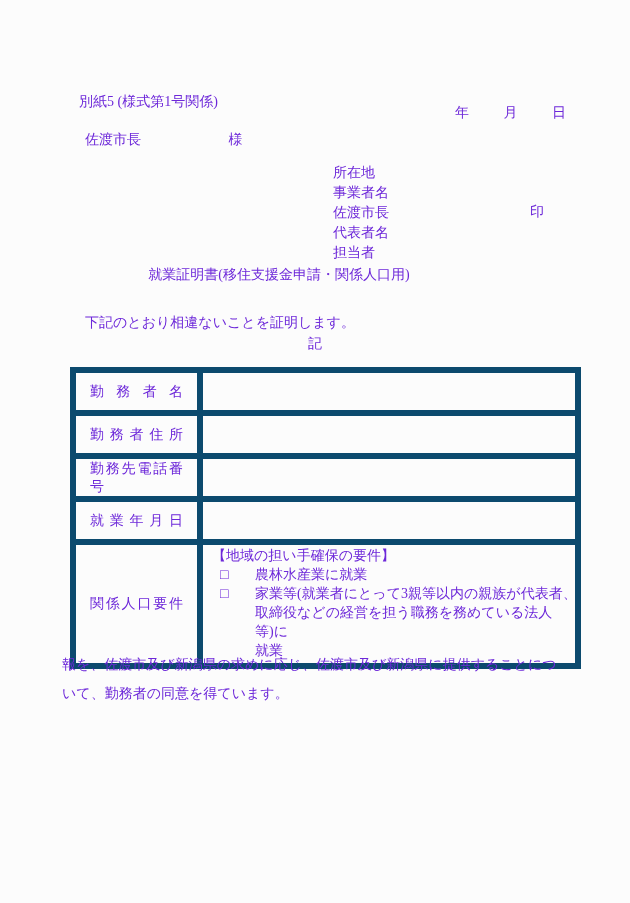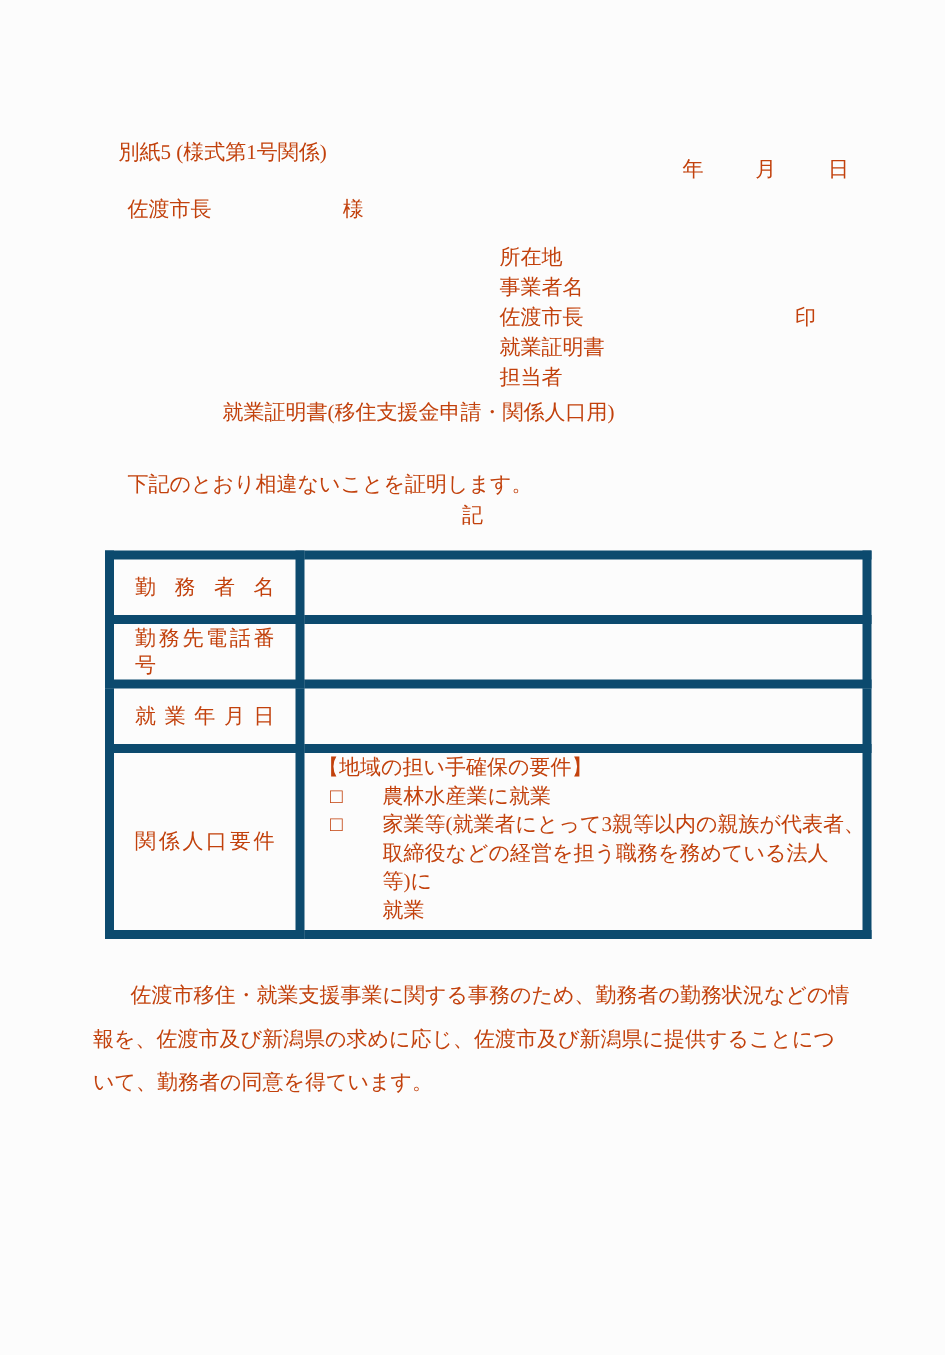--- a/index.html
+++ b/index.html
@@ -2,21 +2,21 @@
 <html><head>
 <meta charset="utf-8">
 <style>
   html, body { margin:0; padding:0; background:#fcfcfc; }
   .page {
     position:relative;
     width:630px; height:903px;
     background:#fcfcfc;
     font-family:"Liberation Serif","DejaVu Serif",serif;
     font-size:14px;
-    color:#c2410c;
+    color:#6d28d9;
     overflow:hidden;
   }
   .att { position:absolute; left:79px; top:93px; }
   .date-line { position:absolute; left:455px; top:104px; white-space:nowrap; }
   .date-line span { display:inline-block; }
   .date-line span + span { margin-left:31px; }
   .addressee { position:absolute; left:85px; top:131px; white-space:nowrap; }
   .honorific { margin-left:84px; }
   .issuer { position:absolute; left:333px; top:163px; line-height:20px; }
   .seal { position:absolute; left:530px; top:203px; }
@@ -66,41 +66,47 @@
 
   <div class="addressee">
     <span>佐渡市長</span>
     <span class="honorific">様</span>
   </div>
 
   <div class="issuer">
     <div>所在地</div>
     <div>事業者名</div>
     <div>佐渡市長</div>
-    <div>就業証明書</div>
+    <div>代表者名</div>
     <div>担当者</div>
   </div>
 
   <span class="seal">印</span>
 
   <div class="doc-title">就業証明書(移住支援金申請・関係人口用)</div>
 
   <div class="statement">下記のとおり相違ないことを証明します。</div>
 
   <div class="note-heading">記</div>
 
   <table class="form-table">
     <colgroup>
         <col style="width:127px">
         <col style="width:378px">
       </colgroup>
     <tbody>
         <tr>
       <td class="lbl">
             <div class="jlabel">勤務者名</div>
+          </td>
+      <td></td>
+    </tr>
+    <tr>
+      <td class="lbl">
+            <div class="jlabel">勤務者住所</div>
           </td>
       <td></td>
     </tr>
     <tr>
       <td class="lbl">
             <div class="jlabel">勤務先電話番号</div>
           </td>
       <td></td>
     </tr>
     <tr>
@@ -122,18 +128,17 @@
           <span class="cb">□</span><span>家業等(就業者にとって3親等以内の親族が代表者、</span>
         </div>
         <div class="req-cont">取締役などの経営を担う職務を務めている法人等)に</div>
         <div class="req-cont">就業</div>
       </td>
     </tr>
   </tbody>
     </table>
 
   <div class="consent">
-    <div class="first">佐渡市移住・就業支援事業に関する事務のため、勤務者の勤務状況などの情</div>
     <div>報を、佐渡市及び新潟県の求めに応じ、佐渡市及び新潟県に提供することにつ</div>
     <div>いて、勤務者の同意を得ています。</div>
   </div>
 
 </div>
 
 </body></html>

